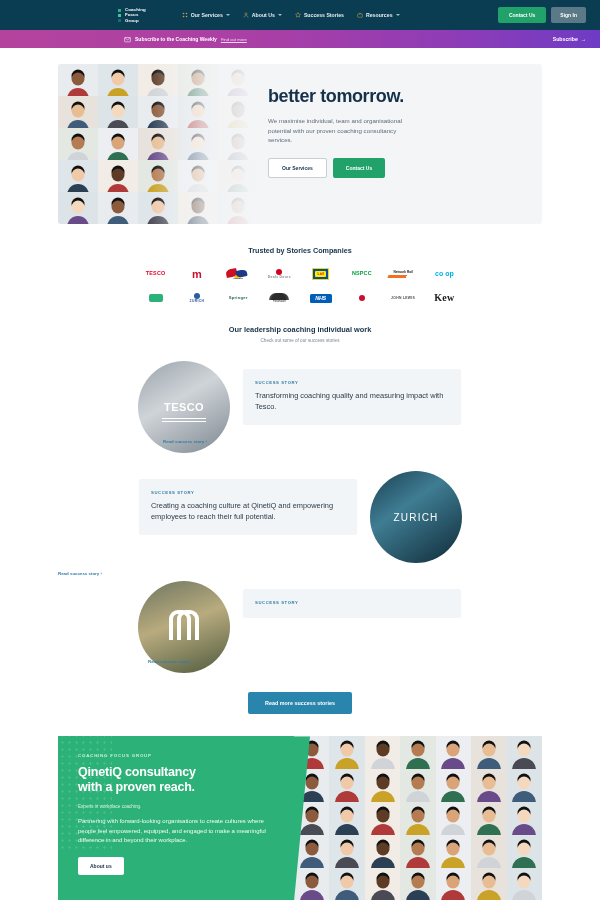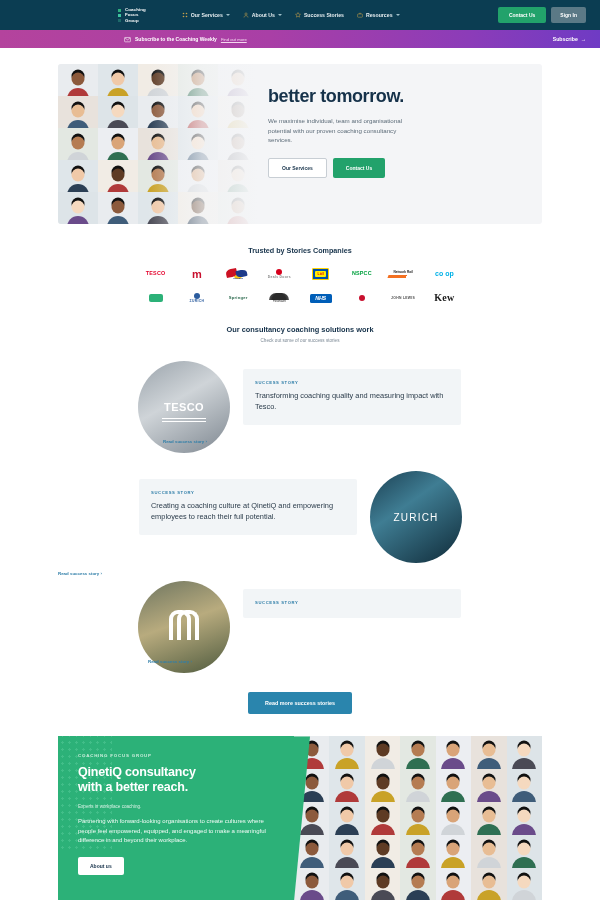--- a/index.html
+++ b/index.html
@@ -491,21 +491,21 @@
     <div class="stack">
       <span class="dot-logo" style="background:#c8102e"></span>
 
     </div>
     <div class="brand xs" style="color:#4d4d4d">JOHN LEWIS</div>
     <div class="brand sm" style="color:#1b1b1b;font-family:'Liberation Serif',serif;font-size:10px">Kew</div>
   </div>
 </div>
 
 <div class="solutions">
-  <div class="sol-title">Our consultancy coaching solutions work</div>
+  <div class="sol-title">Our leadership coaching individual work</div>
   <div class="sol-sub">Check out some of our success stories</div>
 </div>
 
 <div class="stories">
 
   <div class="story" style="padding-left:80px">
     <div class="circle tesco-bg">
       <span class="cap">TESCO</span>
       <span class="tesco-bar"></span>
         <span class="tesco-bar b2"></span>
@@ -542,21 +542,21 @@
 
 <div class="more-wrap">
   <button class="btn-more">Read more success stories</button>
 </div>
 
 <div class="cta-wrap">
   <div class="cta-left">
     <div class="cta-kicker">COACHING FOCUS GROUP</div>
     <div class="cta-h2">
       <div>QinetiQ consultancy</div>
-      <div>with a better reach.</div>
+      <div>with a proven reach.</div>
     </div>
     <div class="cta-small">Experts in workplace coaching.</div>
     <div class="cta-p">Partnering with forward-looking organisations to create cultures where people feel empowered, equipped, and engaged to make a meaningful difference in and beyond their workplace.</div>
     <button class="btn-about">About us</button>
   </div>
   <div class="cta-right" id="ctaPhotos">
       <div class="cp" style="background: rgb(233, 236, 239);">
         <span class="body" style="background: rgb(176, 58, 58);"></span>
         <span class="face" style="background: rgb(140, 90, 60); box-shadow: rgb(17, 17, 17) 0px -3px 0px 0px;"></span>
       </div>

